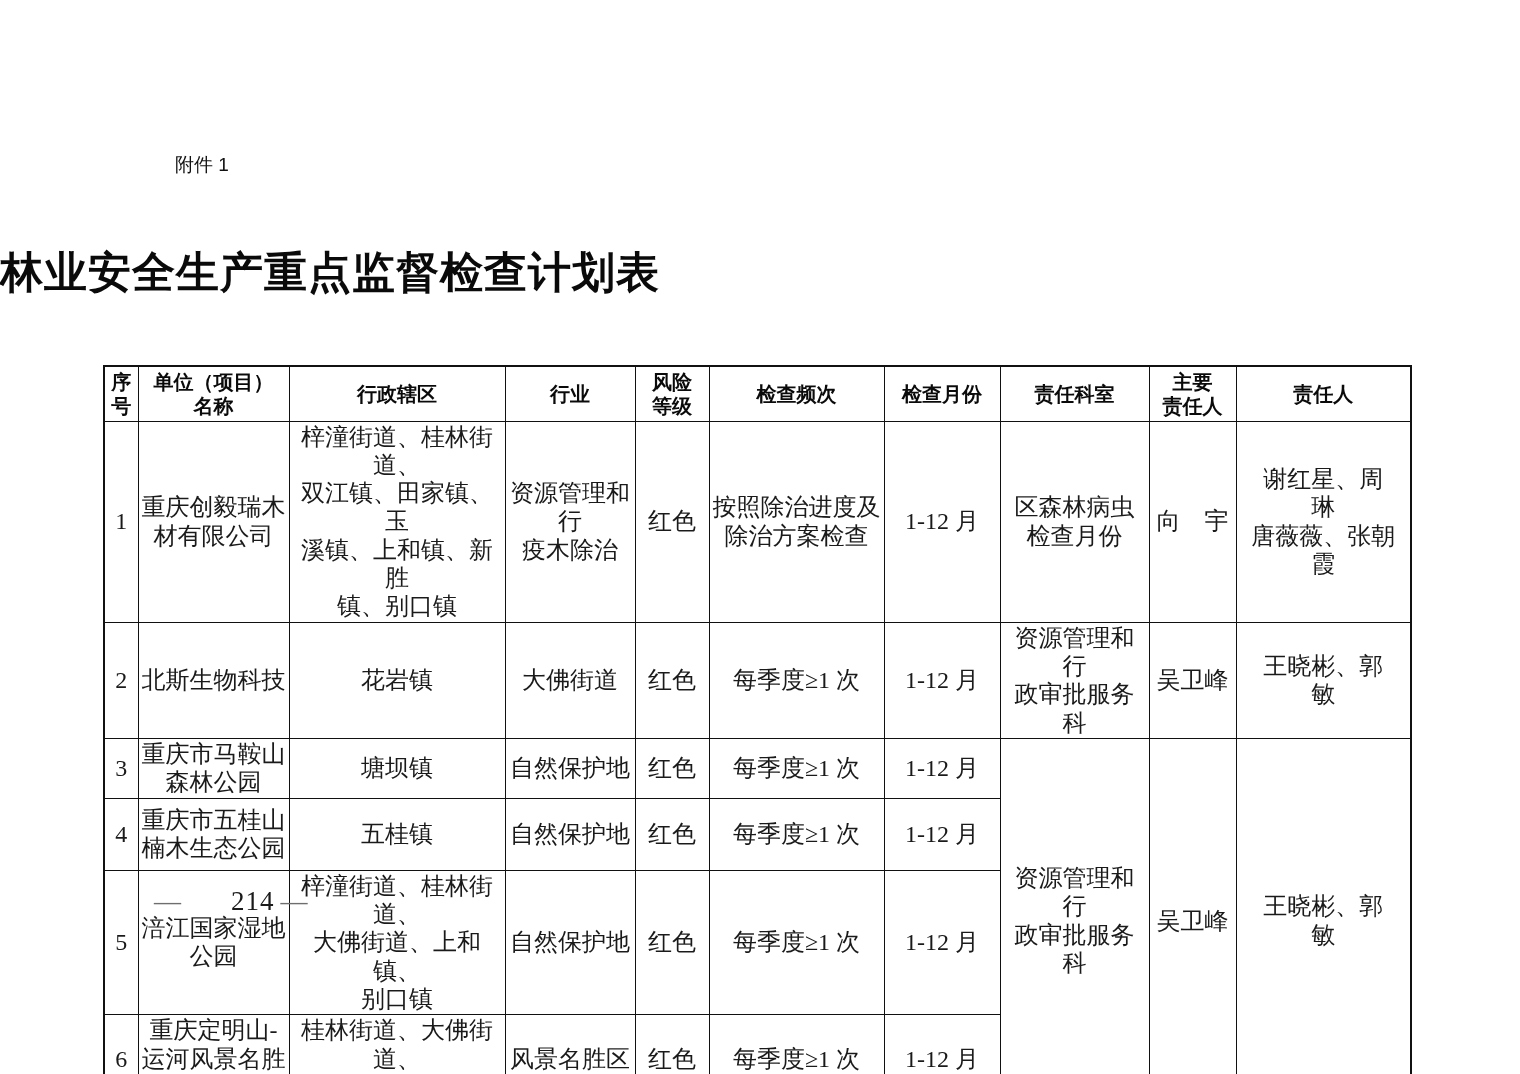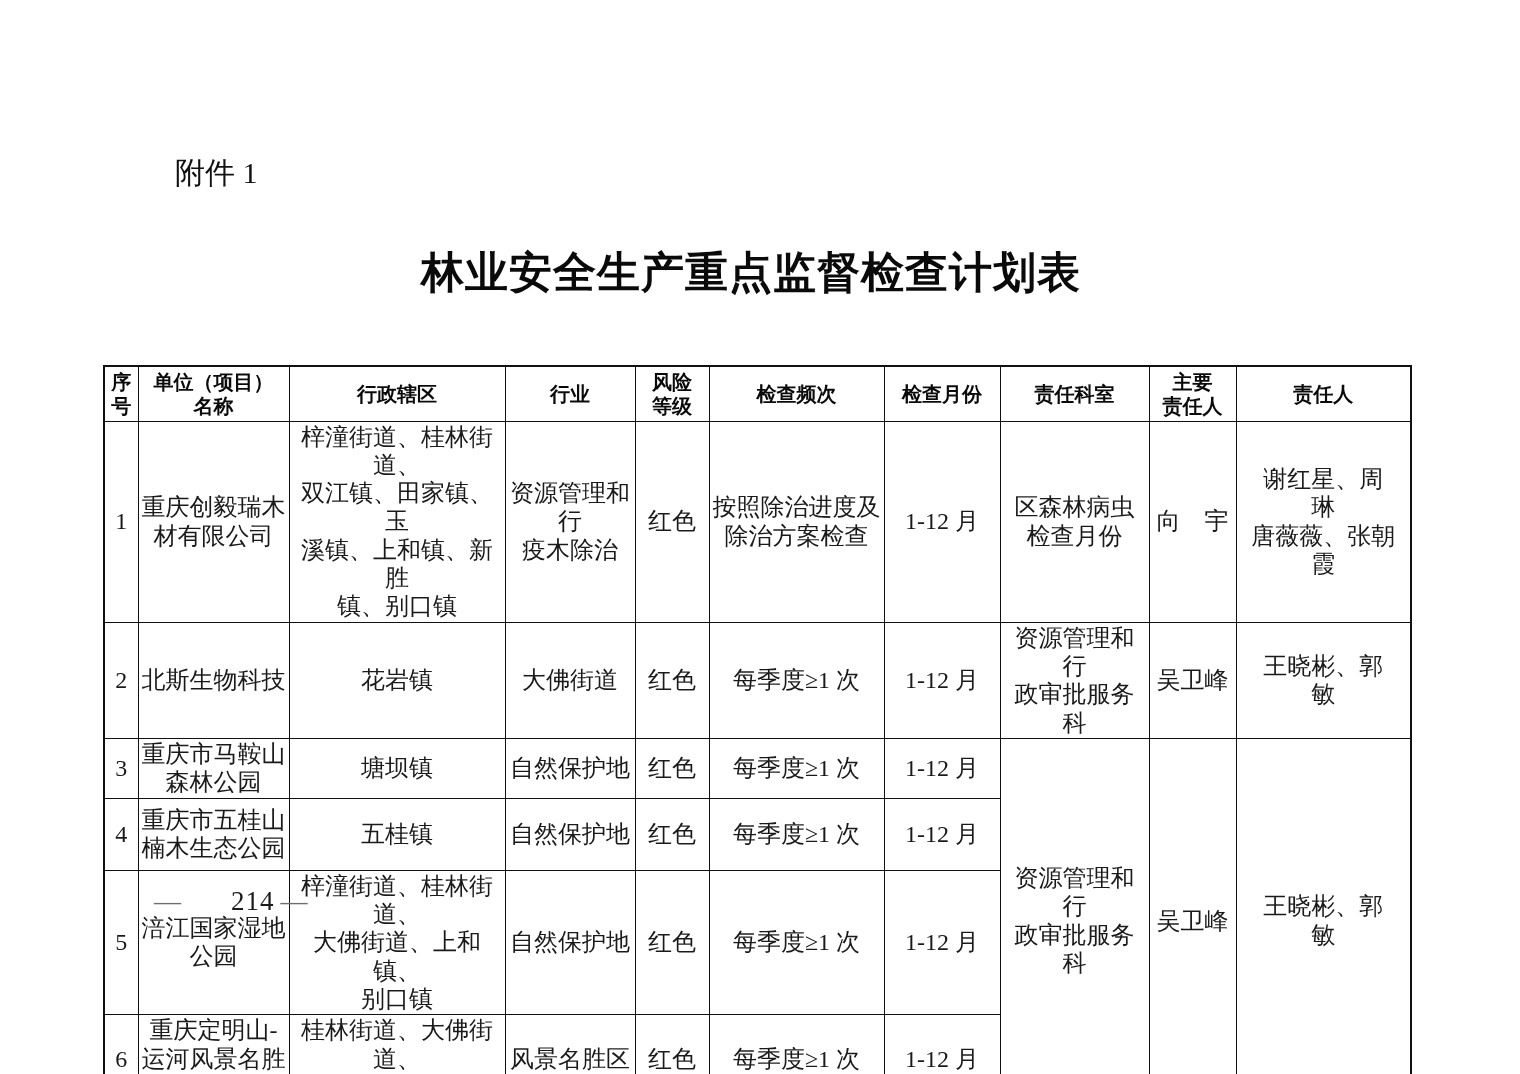--- a/index.html
+++ b/index.html
@@ -13,32 +13,31 @@
     height: 1074px;
     background: #ffffff;
     overflow: hidden;
     font-family: "Liberation Serif", "DejaVu Serif", serif;
     color: #111111;
   }
   .attachment {
     position: absolute;
     left: 175px;
     top: 153px;
-    font-family: Liberation Serif, serif;
-    font-size: 30px;
+    font-family: Liberation Sans, sans-serif;
+    font-size: 19px;
     font-weight: 500;
     color: #111111;
     line-height: 1.3;
   }
   .doc-title {
     position: absolute;
     left: 0;
     right: 18px;
     top: 248px;
-    text-align: center;
     font-family: "Liberation Serif", "DejaVu Serif", serif;
     font-size: 43px;
     font-weight: bold;
     color: #0a0a0a;
     letter-spacing: 1px;
     line-height: 1.15;
   }
   table.plan {
     position: absolute;
     left: 103px;

